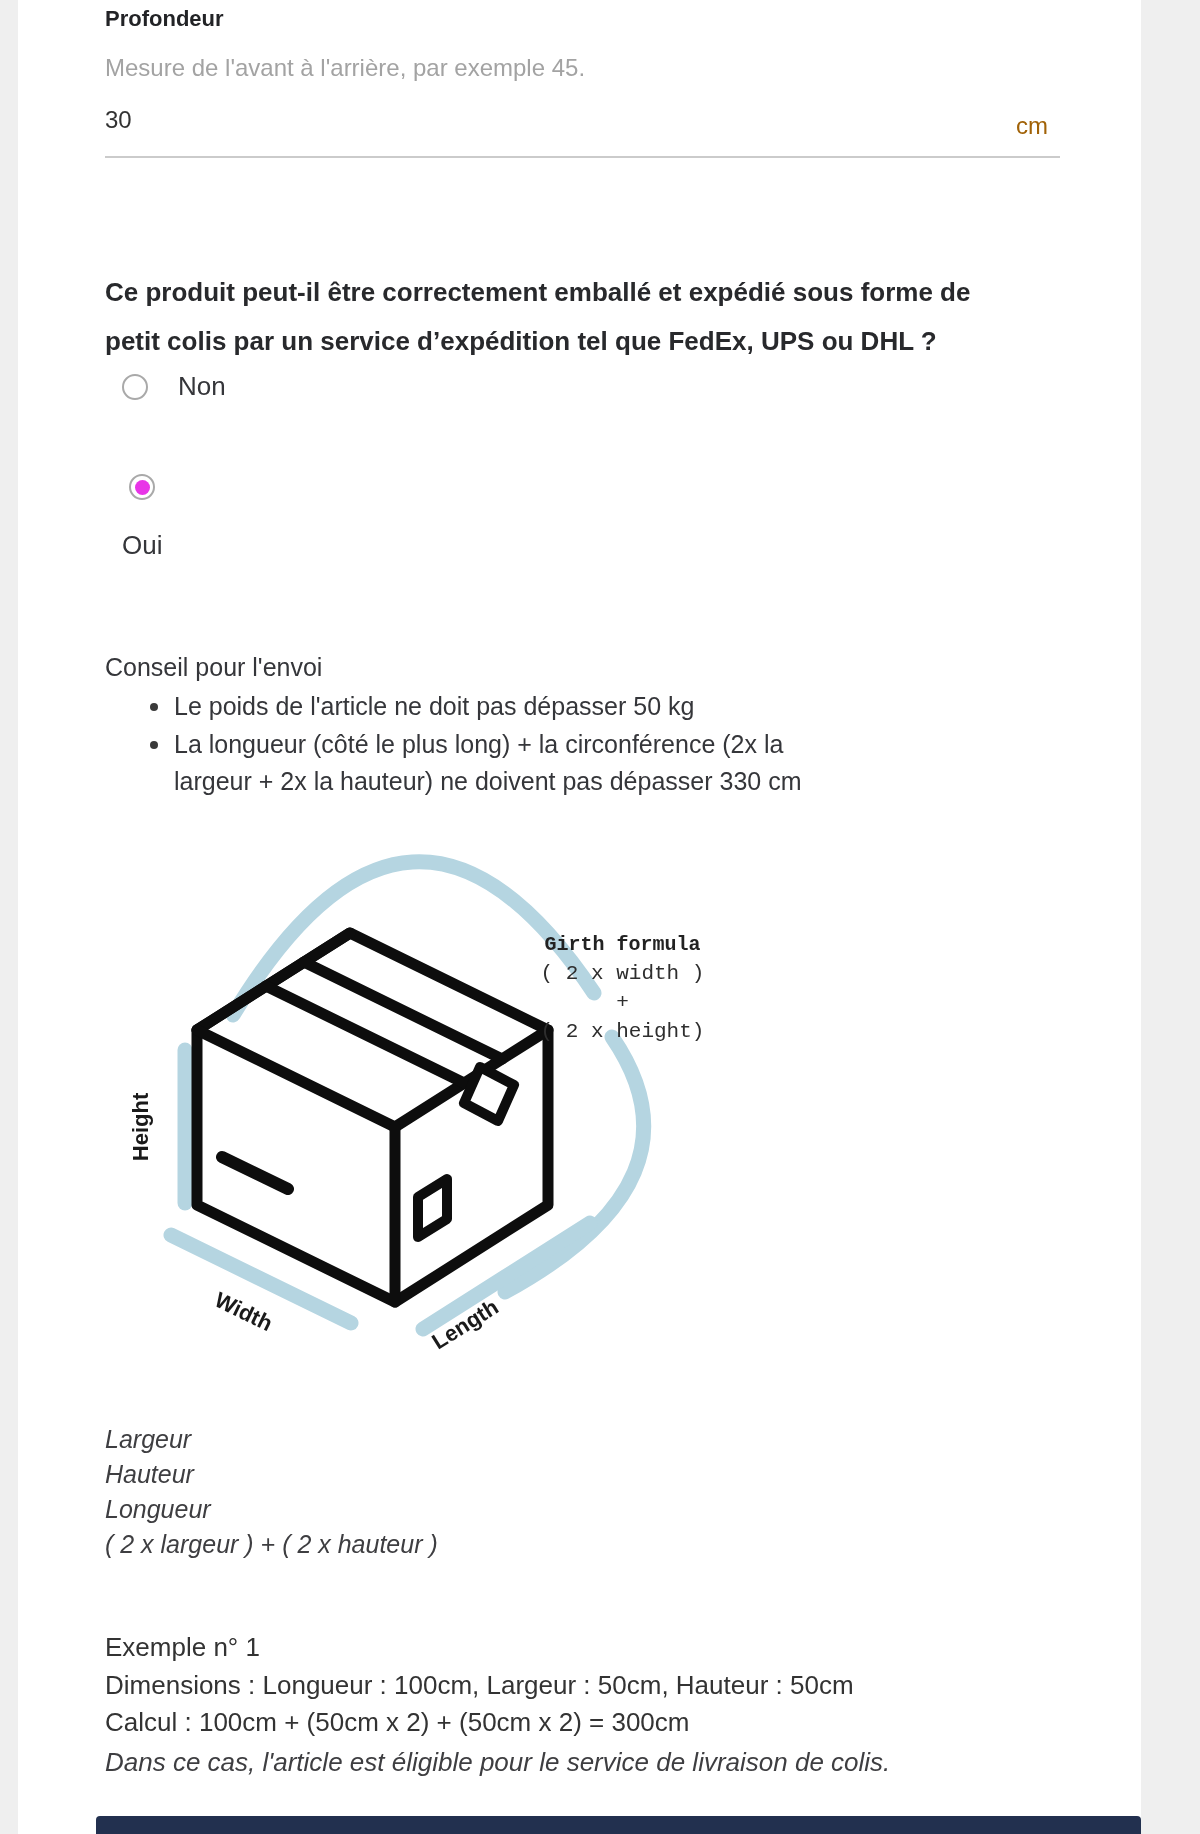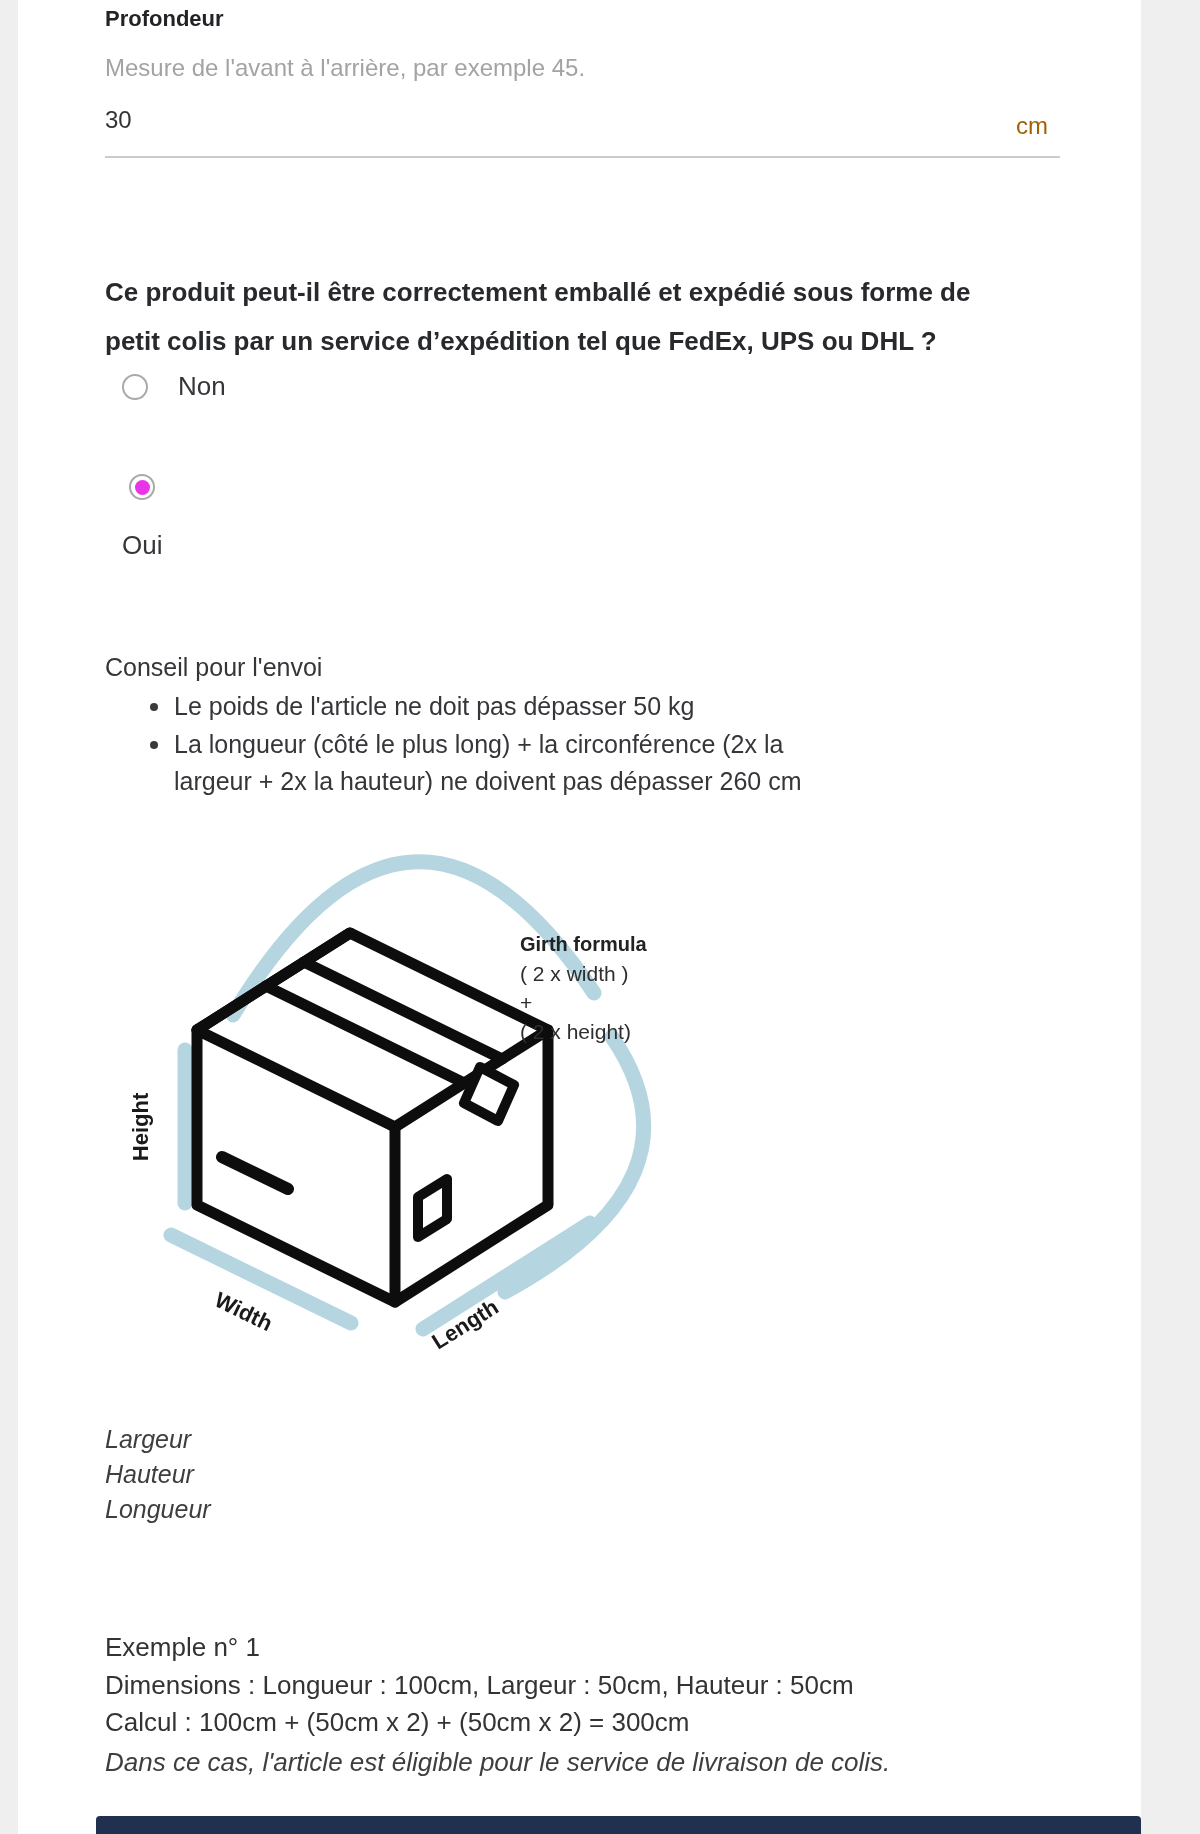--- a/index.html
+++ b/index.html
@@ -25,21 +25,21 @@
   .radio-label{font-size:26px;color:#35363a;}
   .radio-non{left:122px;top:371px;align-items:center;}
   .radio-oui{left:122px;top:474px;flex-direction:column;}
 
   .advice-title{left:105px;top:653px;font-size:25px;color:#35363a;}
   .advice-list{left:148px;top:688px;width:716px;margin:0;padding:0;list-style:none;}
   .advice-list li{position:relative;padding-left:26px;font-size:25px;color:#35363a;line-height:37px;margin-bottom:1px;}
   .advice-list li::before{content:"";position:absolute;left:2px;top:15px;width:8px;height:8px;border-radius:50%;background:#3a3a3a;}
 
   .diagram-svg{left:100px;top:845px;}
-  .girth{left:520px;top:930px;width:205px;text-align:left;color:#222;}
+  .girth{left:520px;top:930px;width:205px;text-align:center;color:#222;font-family:Liberation Mono, monospace;}
   .girth .g-title{font-size:20px;font-weight:700;line-height:29px;}
   .girth .g-line{font-size:21px;line-height:29px;color:#2e2e2e;}
 
   .translations{left:105px;top:1422px;font-size:25px;font-style:italic;color:#3e3e41;line-height:35px;}
 
   .example-title{left:105px;top:1632px;font-size:26px;color:#333;}
   .example-dimensions{left:105px;top:1670px;font-size:26px;color:#333;}
   .example-calc{left:105px;top:1707px;font-size:26px;color:#333;}
   .example-note{left:105px;top:1744px;width:850px;font-size:26px;font-style:italic;color:#3e3e41;line-height:37px;}
 
@@ -68,21 +68,21 @@
   <div class="abs radio-row radio-oui selected">
     <span class="radio-outer">
         <span class="radio-dot"></span>
       </span>
     <span class="radio-label">Oui</span>
   </div>
 
   <div class="abs advice-title">Conseil pour l'envoi</div>
   <ul class="abs advice-list">
     <li>Le poids de l'article ne doit pas dépasser 50 kg</li>
-    <li>La longueur (côté le plus long) + la circonférence (2x la largeur + 2x la hauteur) ne doivent pas dépasser 260 cm</li>
+    <li>La longueur (côté le plus long) + la circonférence (2x la largeur + 2x la hauteur) ne doivent pas dépasser 330 cm</li>
   </ul>
 
   <svg class="abs diagram-svg" width="620" height="510" viewBox="0 0 620 510" fill="none">
 
     <path d="M 133 170 Q 311 -125 494 148" stroke="#b5d5e1" stroke-width="15" stroke-linecap="round" fill="none"></path>
     <path d="M 512 192 Q 610 335 405 447" stroke="#b5d5e1" stroke-width="15" stroke-linecap="round" fill="none"></path>
 
     <line x1="85" y1="205" x2="85" y2="358" stroke="#b5d5e1" stroke-width="15" stroke-linecap="round"></line>
 
     <line x1="71" y1="390" x2="251" y2="478" stroke="#b5d5e1" stroke-width="15" stroke-linecap="round"></line>
@@ -116,20 +116,21 @@
     <div class="g-title">Girth formula</div>
     <div class="g-line">( 2 x width )</div>
     <div class="g-line">+</div>
     <div class="g-line">( 2 x height)</div>
   </div>
 
   <div class="abs translations">
     <div>Largeur</div>
     <div>Hauteur</div>
     <div>Longueur</div>
+    <div>( 2 x largeur ) + ( 2 x hauteur )</div>
   </div>
 
   <div class="abs example-title">Exemple n° 1</div>
   <div class="abs example-dimensions">Dimensions : Longueur : 100cm, Largeur : 50cm, Hauteur : 50cm</div>
   <div class="abs example-calc">Calcul : 100cm + (50cm x 2) + (50cm x 2) = 300cm</div>
   <div class="abs example-note">Dans ce cas, l'article est éligible pour le service de livraison de colis.</div>
 
   <div class="abs bottom-bar"></div>
 </div>
 

